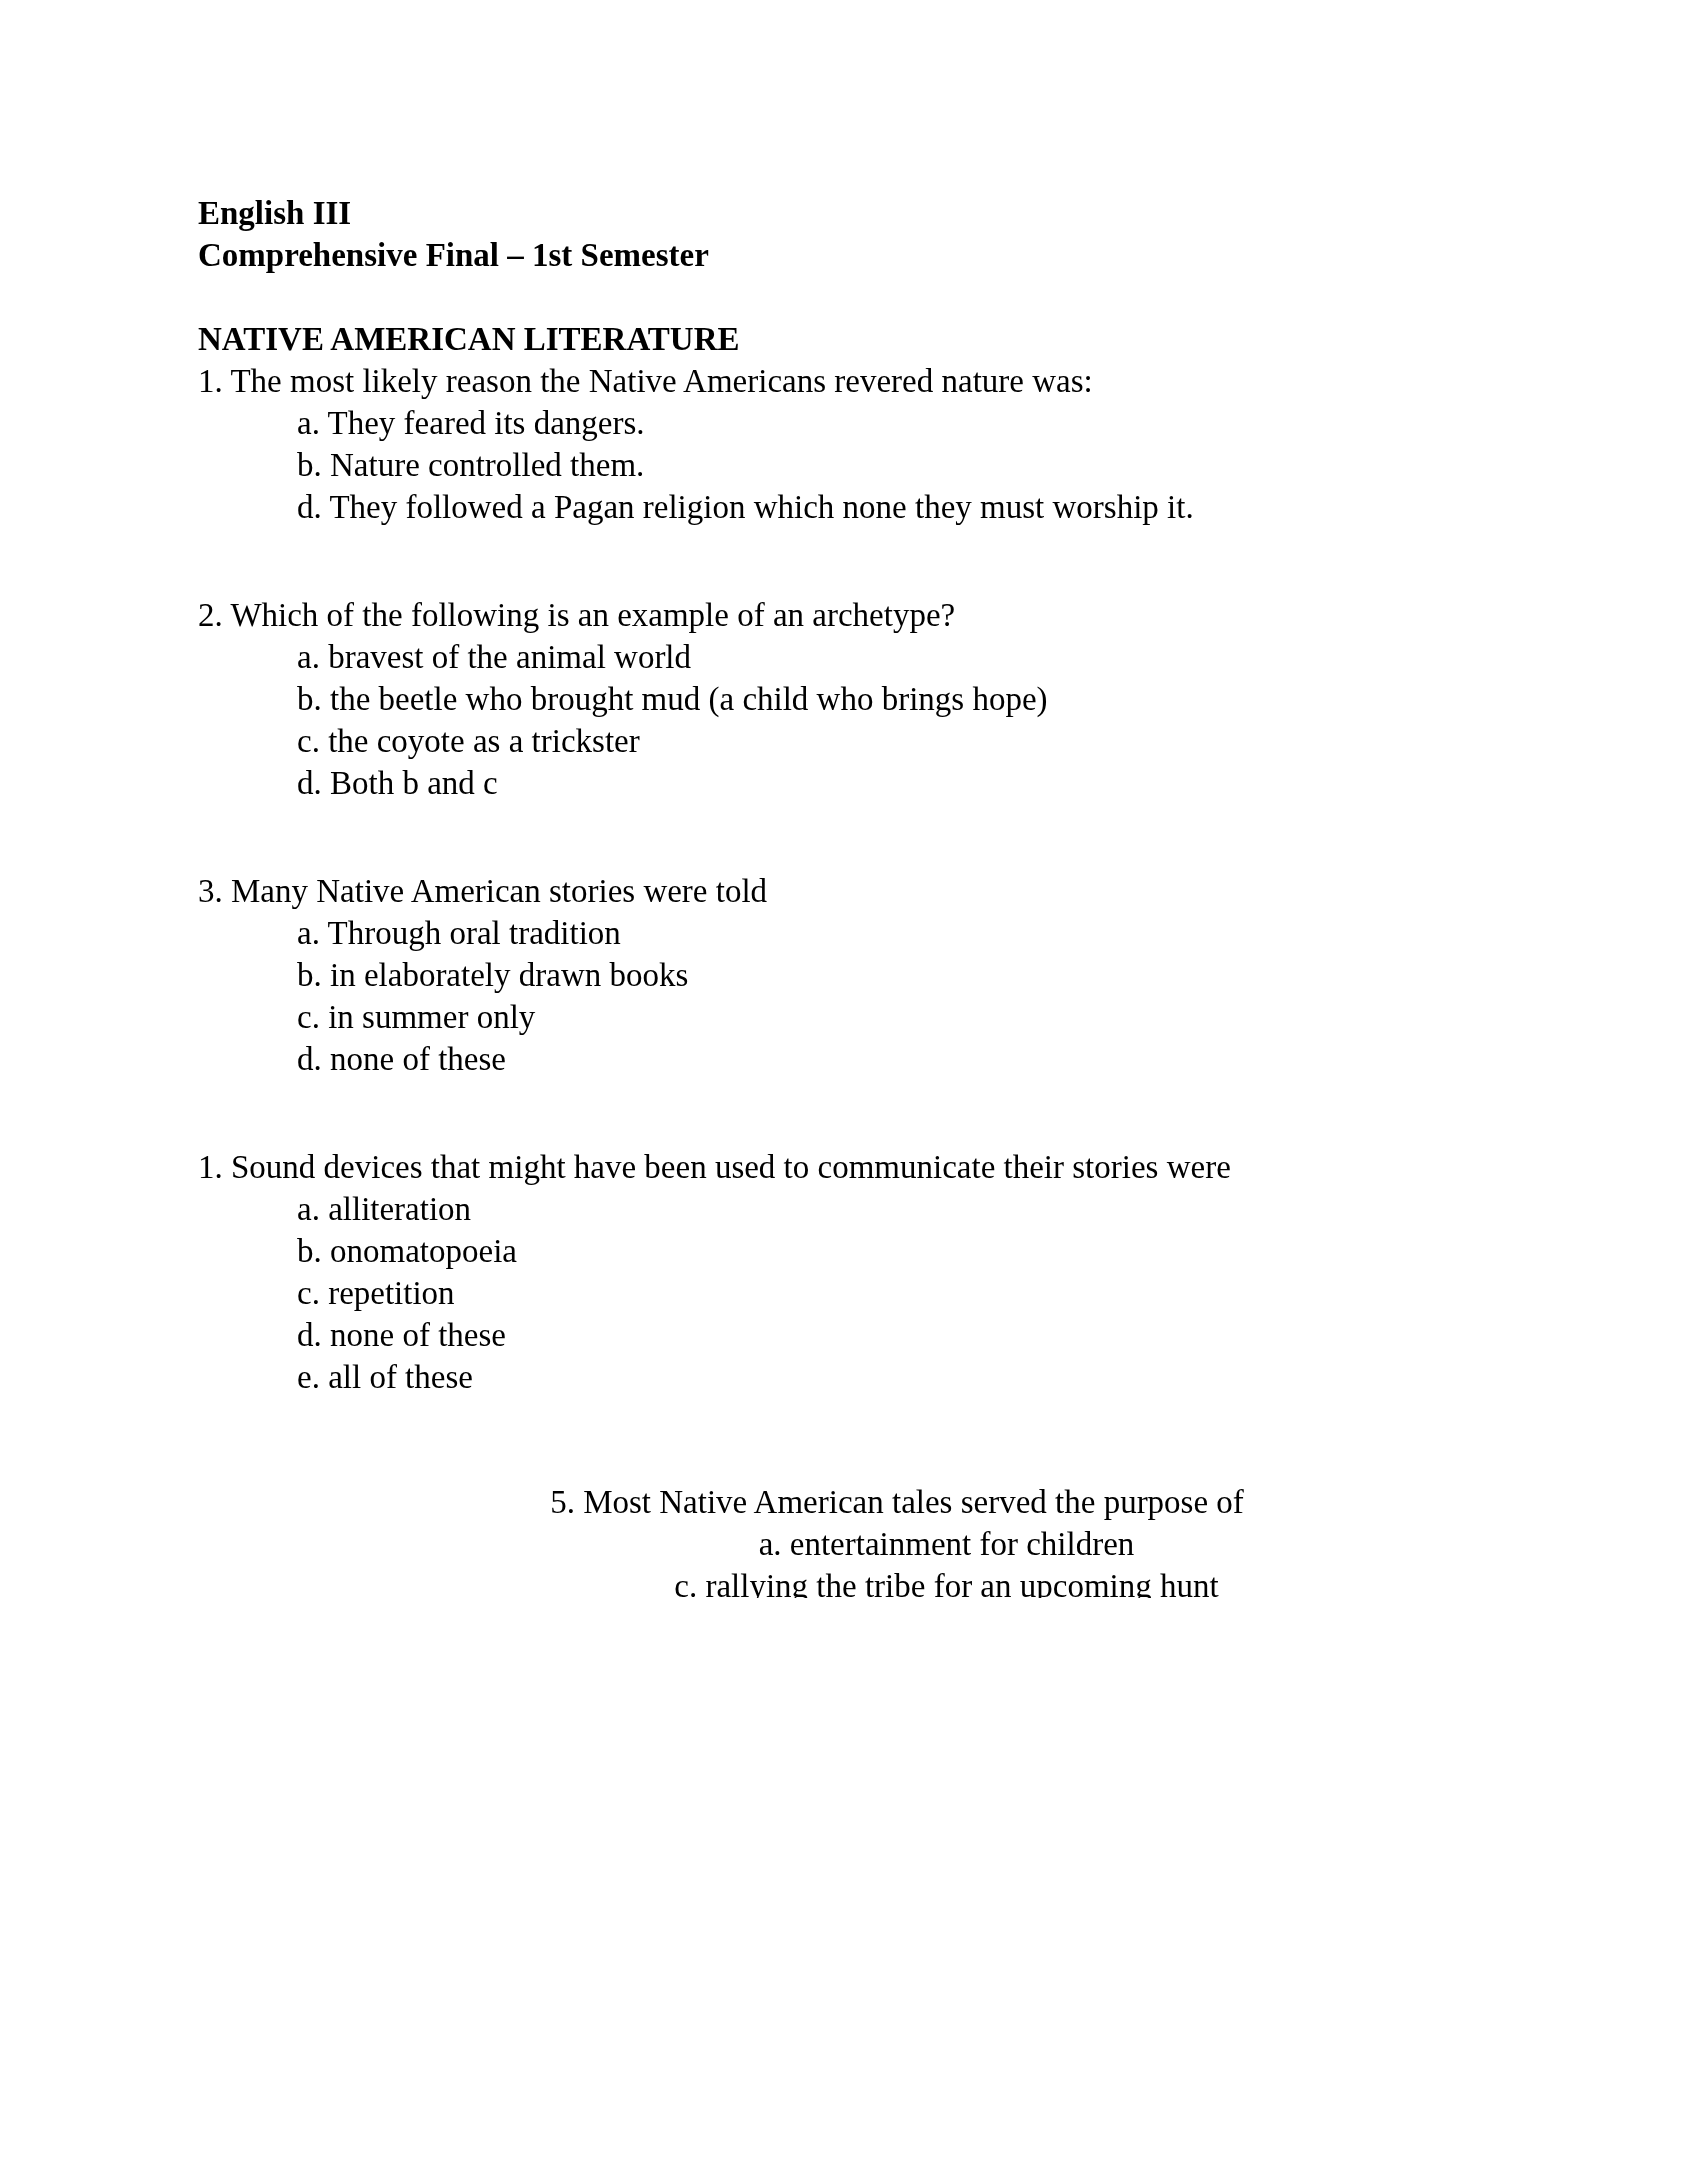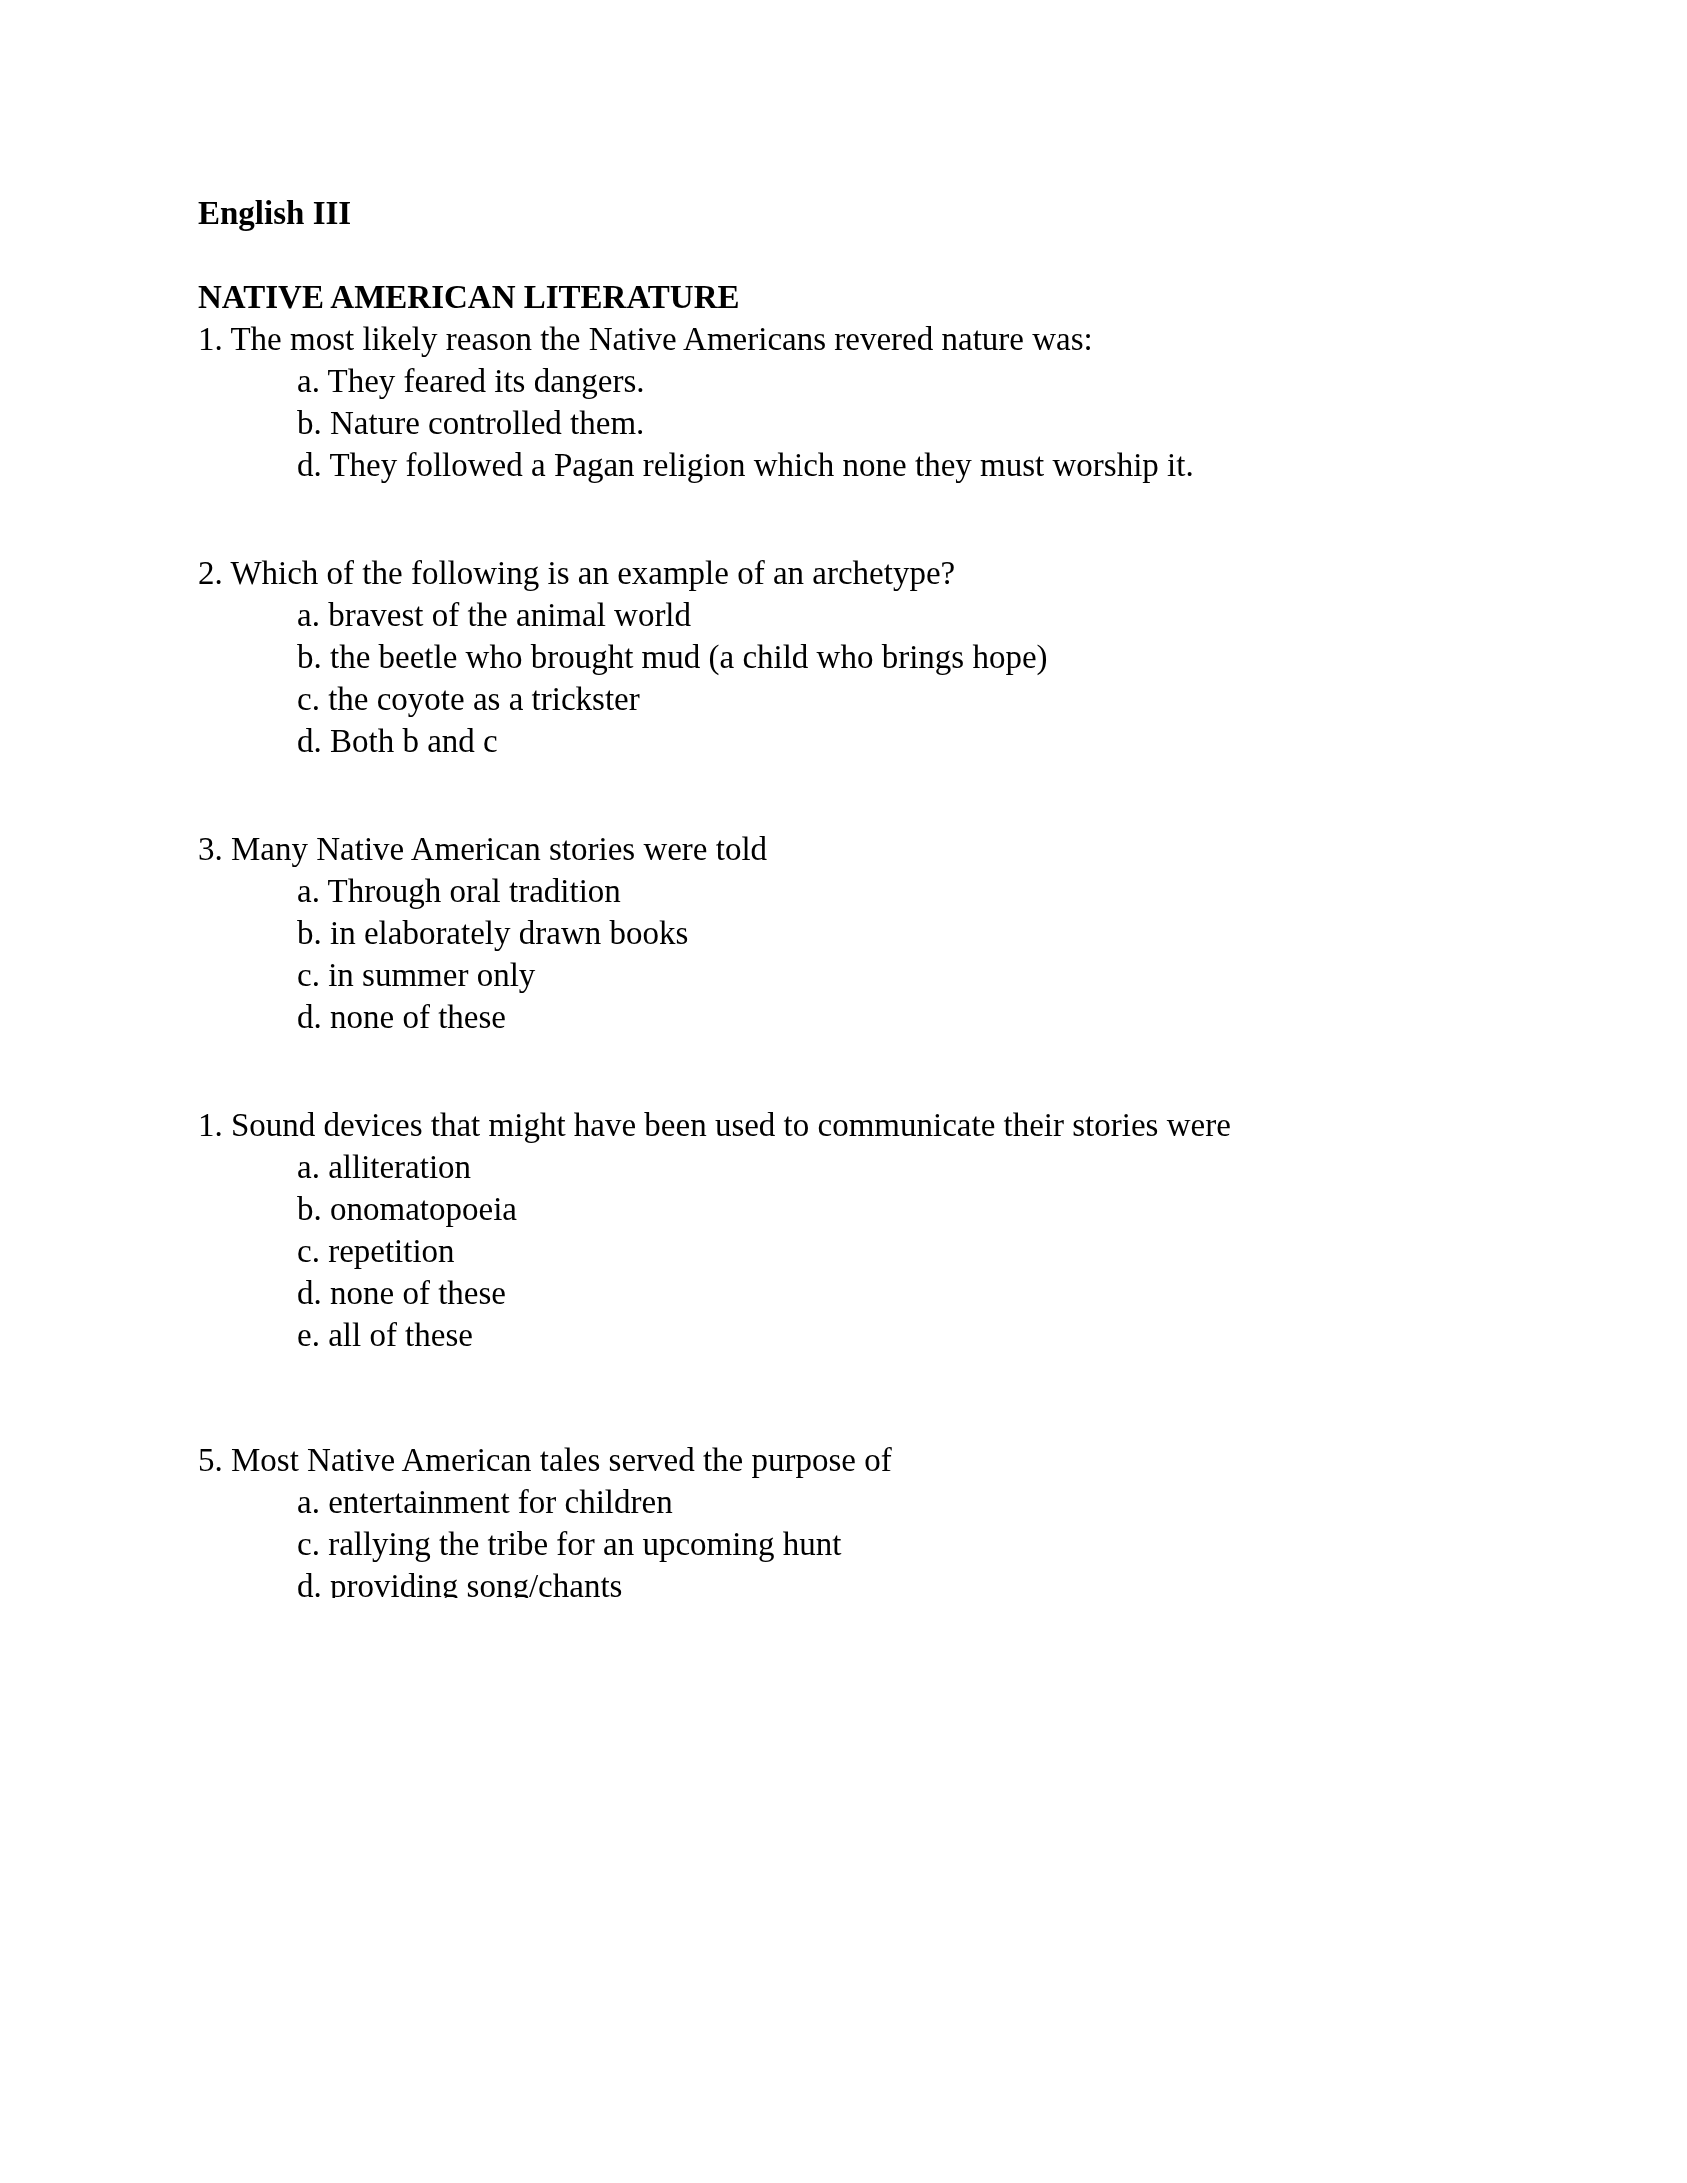--- a/index.html
+++ b/index.html
@@ -13,30 +13,31 @@
     font-family: "Liberation Serif", "DejaVu Serif", serif;
     font-size: 33px;
     line-height: 42px;
     padding: 192px 91px 0 198px;
     overflow: hidden;
   }
   .bold { font-weight: bold; }
   .section-title { margin-top: 42px; }
   .question { margin-top: 66px; }
   .question.first { margin-top: 0; }
-  .question.gap-2 { margin-top: 83px; }
+  .question.gap-2 { margin-top: 83px; text-align: center; }
   .option { padding-left: 99px; }
 </style>
 </head>
 <body>
 
 <div class="page">
 
   <div class="header">
     <div class="bold">English III</div>
+    <div class="bold">Comprehensive Final – 1st Semester</div>
   </div>
 
   <div class="section-title bold">NATIVE AMERICAN LITERATURE</div>
 
   <div class="question first">
     <div>1. The most likely reason the Native Americans revered nature was:</div>
     <div class="option">a. They feared its dangers.</div>
     <div class="option">b. Nature controlled them.</div>
     <div class="option">d. They followed a Pagan religion which none they must worship it.</div>
   </div>

